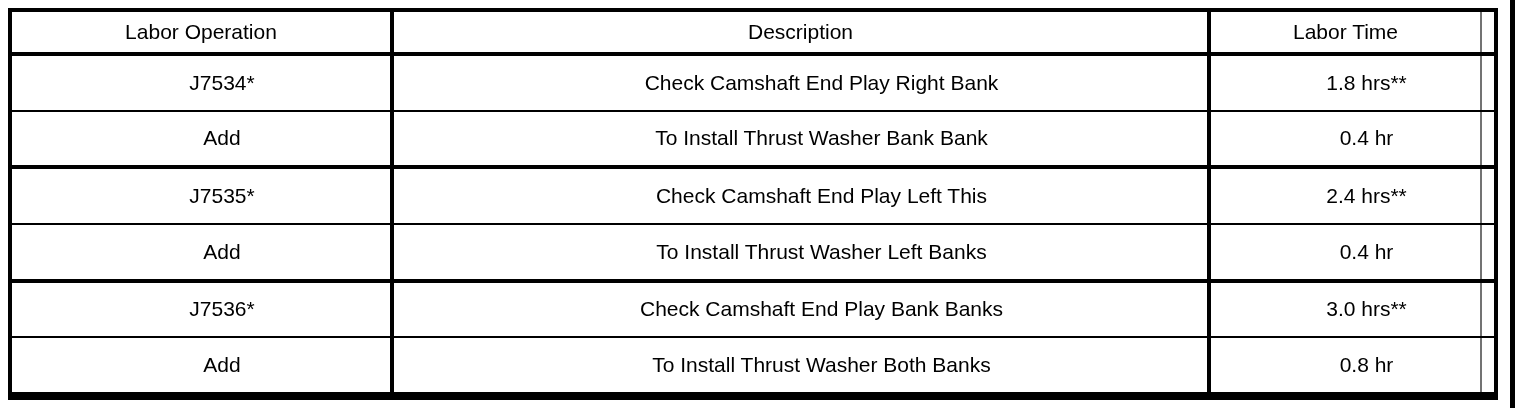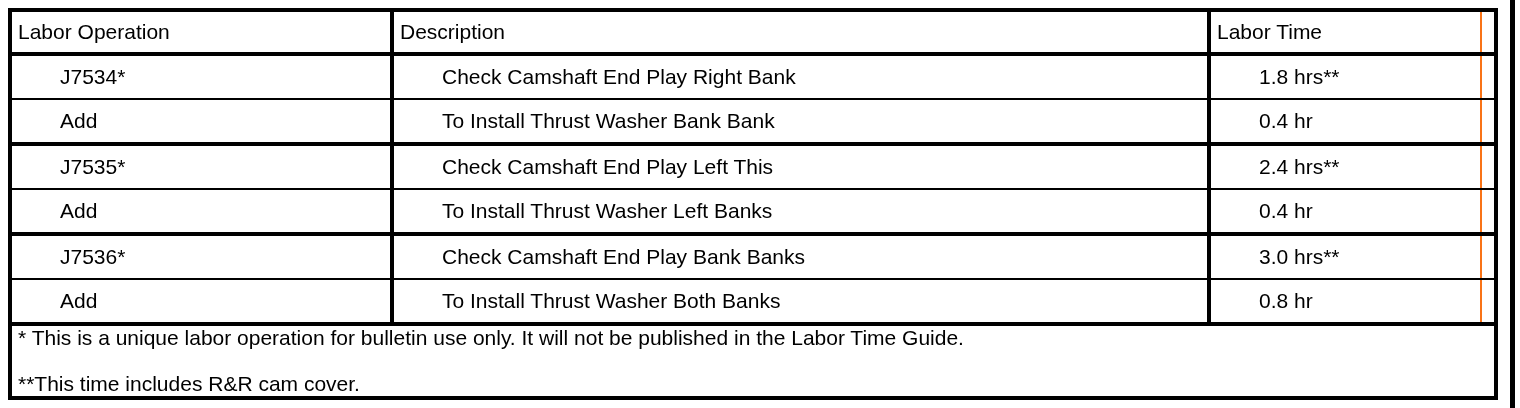--- a/index.html
+++ b/index.html
@@ -37,38 +37,38 @@
     height: 100%;
     border-collapse: collapse;
     table-layout: fixed;
     background: #ffffff;
   }
 
   table.labor-table td,
   table.labor-table th {
     padding: 0 6px;
     margin: 4px;
-    text-align: left;
+    text-align: center;
     vertical-align: middle;
     font-size: 21px;
     line-height: 1.15;
     color: #000000;
     background: #ffffff;
     font-weight: normal;
   }
 
   
   col.col-op     { width: 380px; }
   col.col-desc   { width: 817px; }
   col.col-time   { width: 272px; }
   col.col-narrow { width: 13px;  }
 
   
   .vrule-right { border-right: 4px solid #000000; }
-  .vrule-right-thin { border-right: 2px solid #f97316; }
+  .vrule-right-thin { border-right: 2px solid #737373; }
 
   
   .hr-thick-bottom { border-bottom: 4px solid #000000; }
   .hr-thin-bottom  { border-bottom: 2px solid #000000; }
 
   thead th {
     font-weight: bold;
     font-size: 22px;
     height: 40px;
   }
@@ -164,27 +164,20 @@
           <td class="hr-thin-bottom"></td>
         </tr>
 
         <tr class="data-row">
           <td class="vrule-right hr-thick-bottom">Add</td>
           <td class="vrule-right hr-thick-bottom">To Install Thrust Washer Both Banks</td>
           <td class="vrule-right-thin hr-thick-bottom">0.8 hr</td>
           <td class="hr-thick-bottom"></td>
         </tr>
 
-        <tr>
-          <td class="footnote-cell" colspan="4">
-            <span class="footnote-line">* This is a unique labor operation for bulletin use only. It will not be published in the Labor Time Guide.</span>
-            <span class="footnote-gap"></span>
-            <span class="footnote-line">**This time includes R&amp;R cam cover.</span>
-          </td>
-        </tr>
 
       </tbody>
     </table>
   </div>
 
   <div id="right-margin-bar"></div>
 
 </div>
 
 </body></html>

